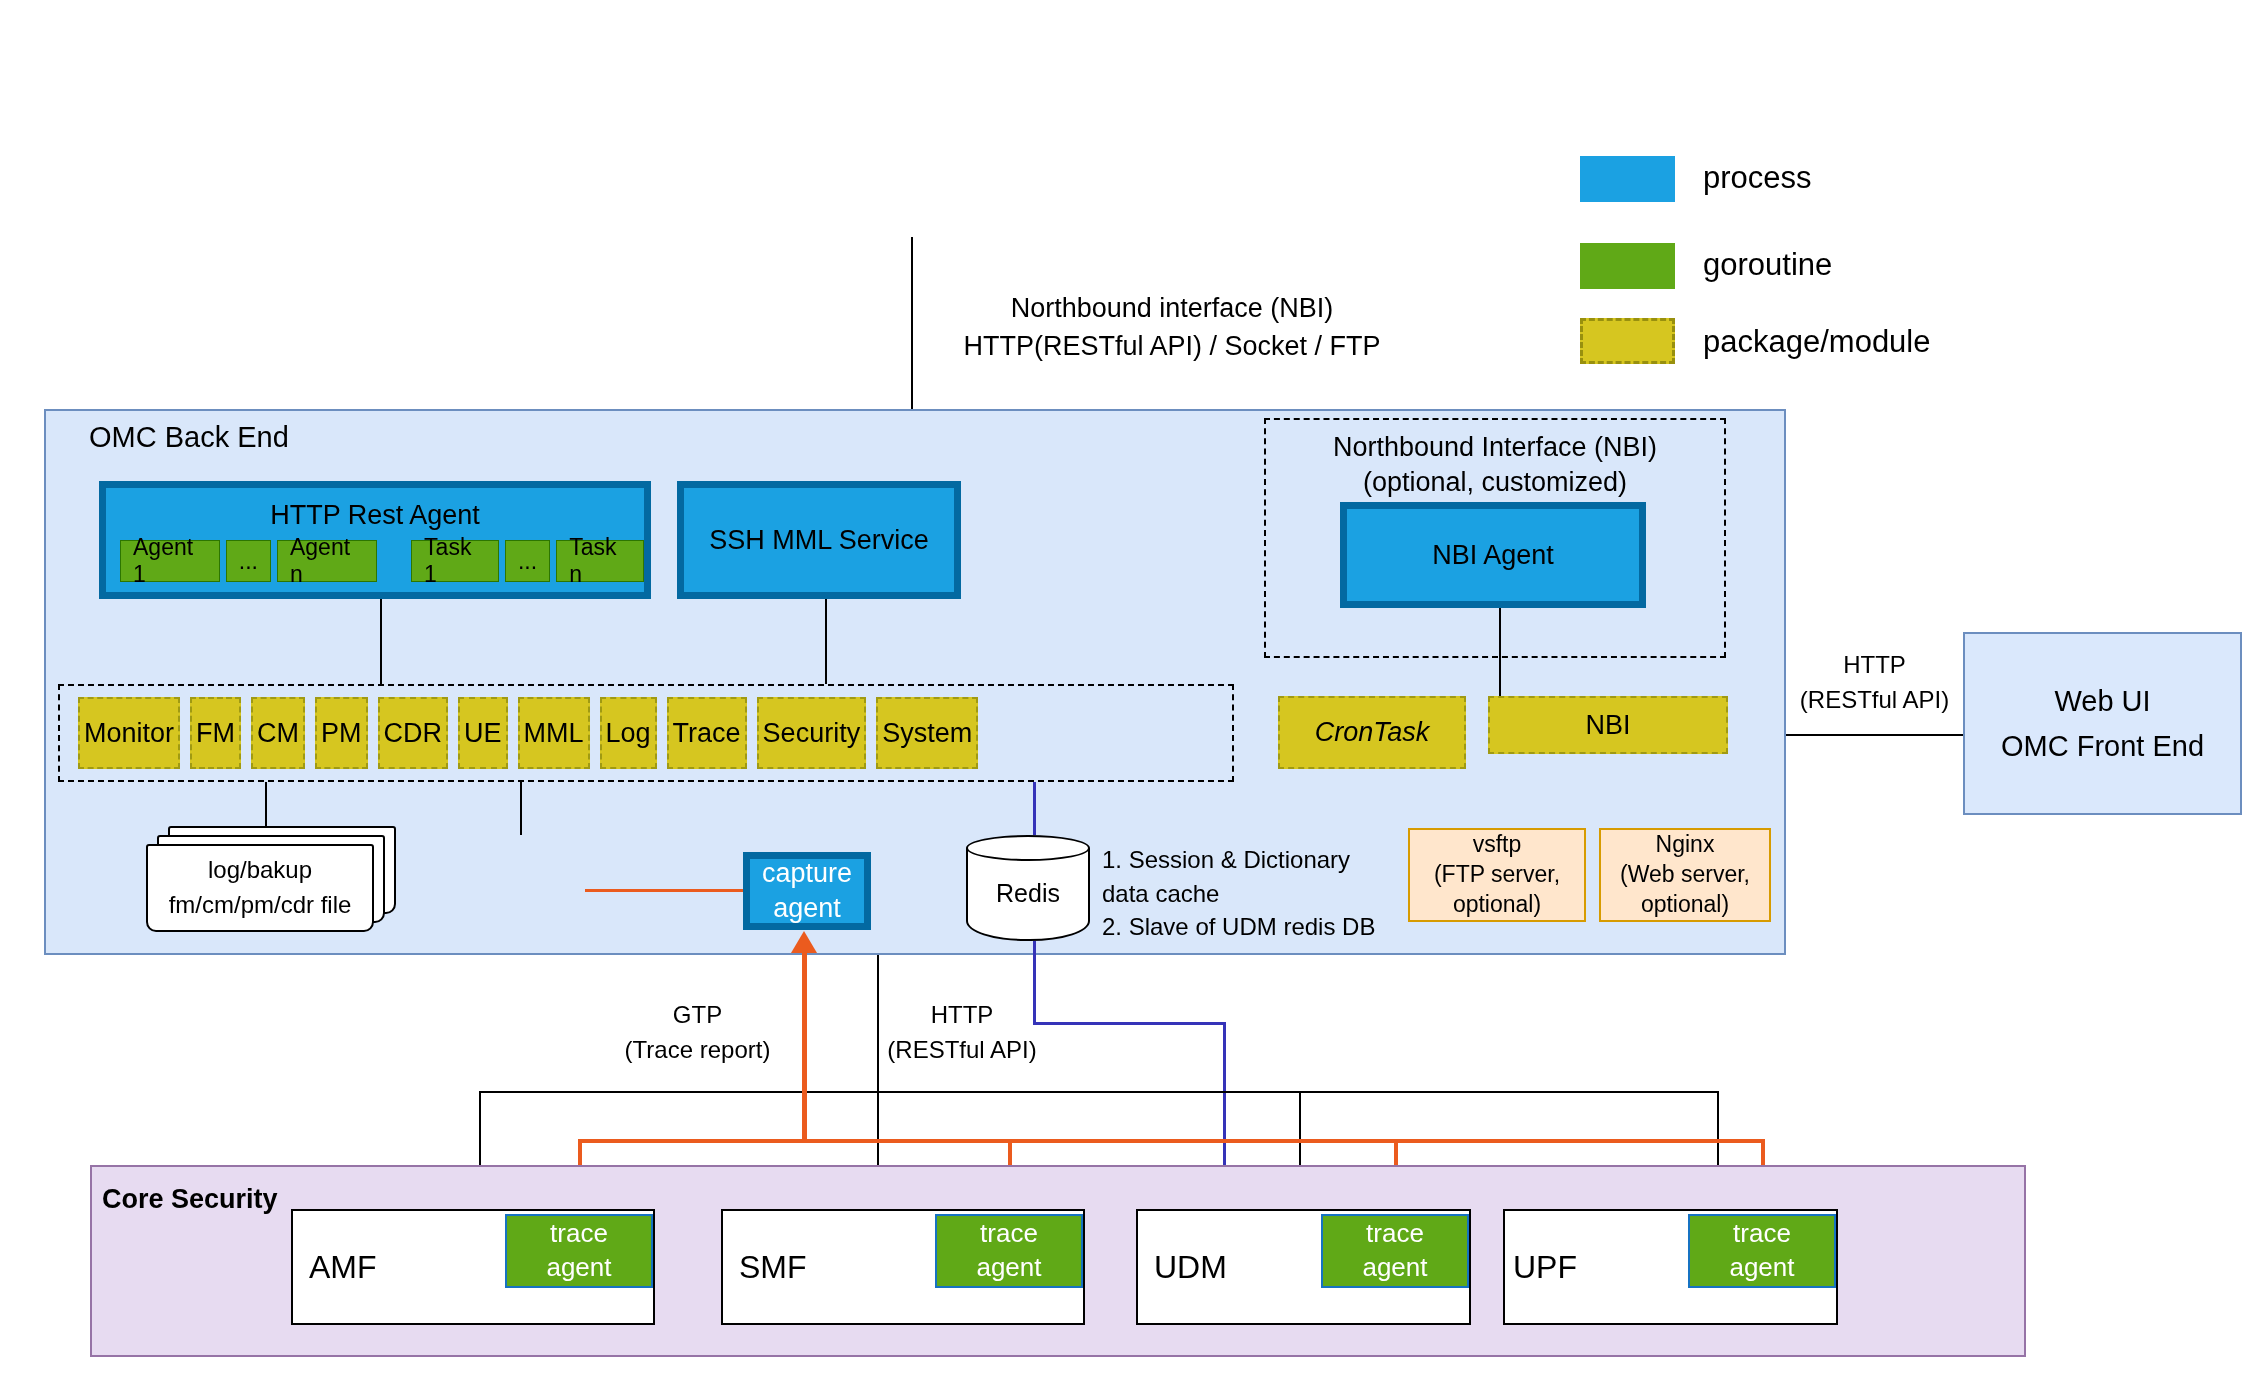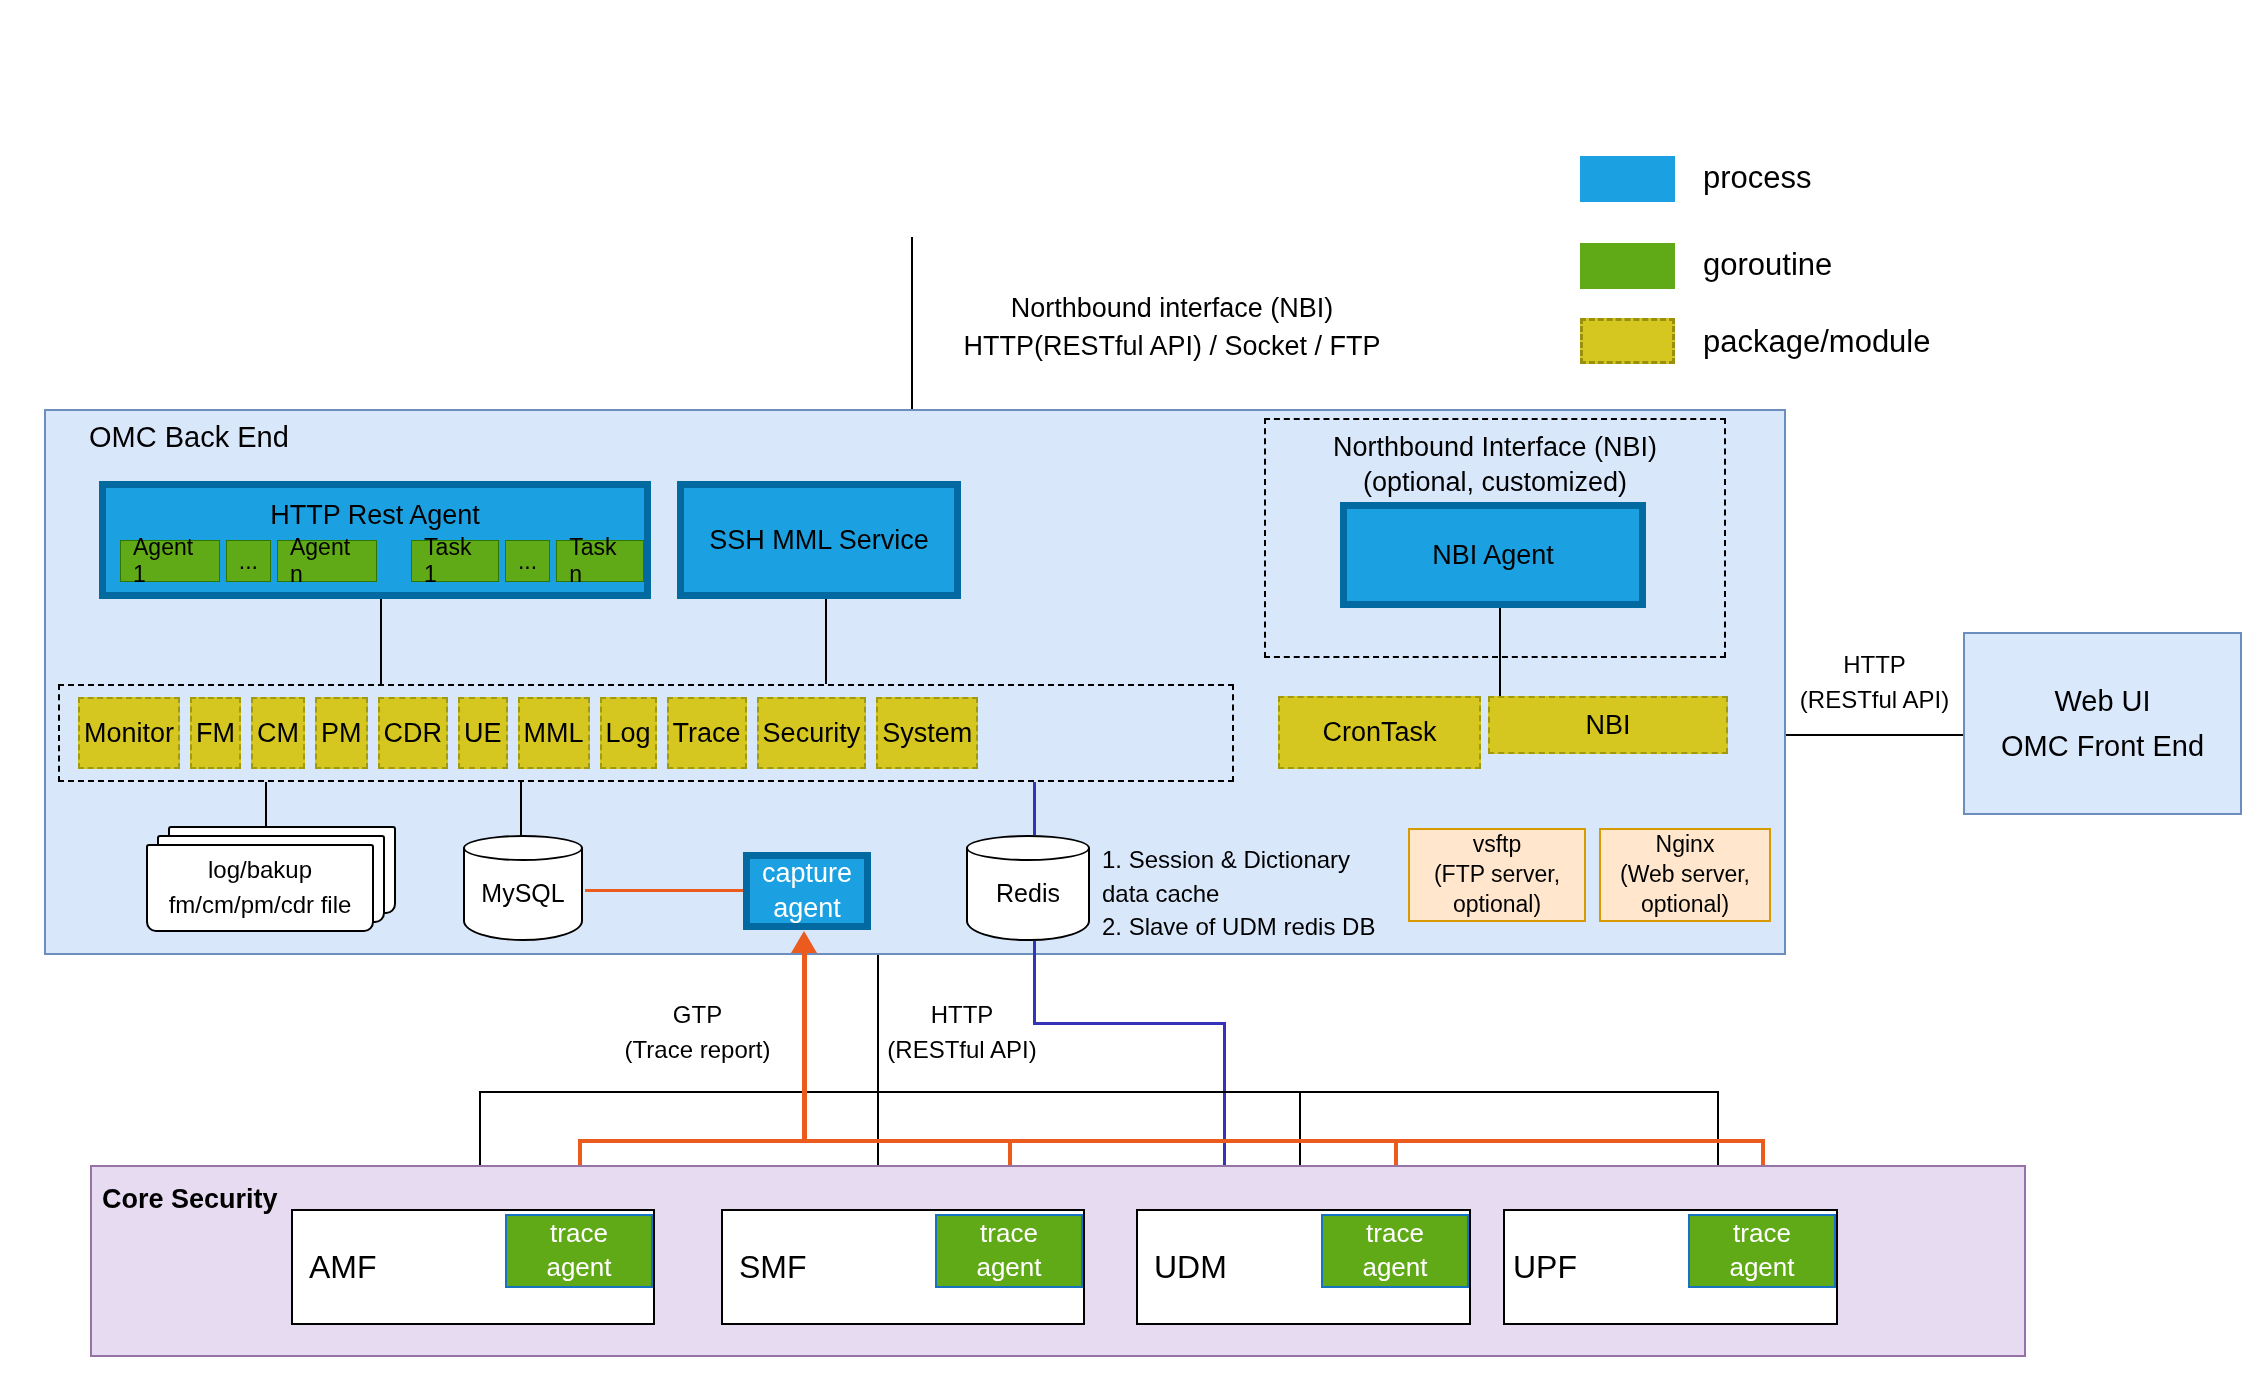--- a/index.html
+++ b/index.html
@@ -56,21 +56,21 @@
   #nbia { left: 1340px; top: 502px; width: 306px; height: 106px; font-size: 27px; }
 
   #line-hra { left: 380px; top: 599px; width: 2px; height: 85px; }
   #line-ssh { left: 825px; top: 599px; width: 2px; height: 85px; }
   #line-nbia { left: 1499px; top: 608px; width: 2px; height: 88px; }
 
   
   #modrow { left: 58px; top: 684px; width: 1176px; height: 98px; border: 2px dashed #000; display: flex; align-items: center; gap: 10px; padding: 0 18px; }
   .mod { background: #d6c620; border: 2px dashed #a09a12; height: 72px; display: flex; align-items: center; justify-content: center; padding: 0 4px; font-size: 27px; white-space: nowrap; }
   .mod-abs { position: absolute; background: #d6c620; border: 2px dashed #a09a12; font-size: 27px; }
-  #crontask { left: 1278px; top: 696px; width: 203px; height: 73px; }
+  #crontask { left: 1278px; top: 696px; width: 188px; height: 73px; font-style: italic; }
   #nbiy { left: 1488px; top: 696px; width: 240px; height: 58px; }
 
   
   #webui-line { left: 1786px; top: 734px; width: 177px; height: 2px; }
   #webui-http { left: 1786px; top: 648px; width: 177px; text-align: center; font-size: 24px; line-height: 1.45; }
   #webui { left: 1963px; top: 632px; width: 279px; height: 183px; background: #dae8fc; border: 2px solid #6c8ebf; font-size: 29px; line-height: 1.55; }
 
   
   #files { left: 146px; top: 826px; width: 252px; height: 110px; }
   .page { position: absolute; width: 228px; height: 88px; background: #fff; border: 2px solid #000; border-radius: 3px 3px 10px 10px; }
@@ -218,25 +218,20 @@
   <div id="files" class="abs">
     <div id="page1" class="page"></div>
     <div id="page2" class="page"></div>
     <div id="page3" class="page center col">
       <div>log/bakup</div>
       <div>fm/cm/pm/cdr file</div>
     </div>
   </div>
 
   <div id="line-mysql" class="lineV"></div>
-  <div id="mysql" class="cyl">
-    <div class="cyl-body"></div>
-    <div class="cyl-top"></div>
-    <div class="cyl-label">MySQL</div>
-  </div>
 
   <div id="line-mysql-capture" class="orange-line abs"></div>
   <div id="capture" class="abs blue-box center col">
     <div>capture</div>
     <div>agent</div>
   </div>
 
   <div id="redis" class="cyl">
     <div class="cyl-body"></div>
     <div class="cyl-top"></div>

